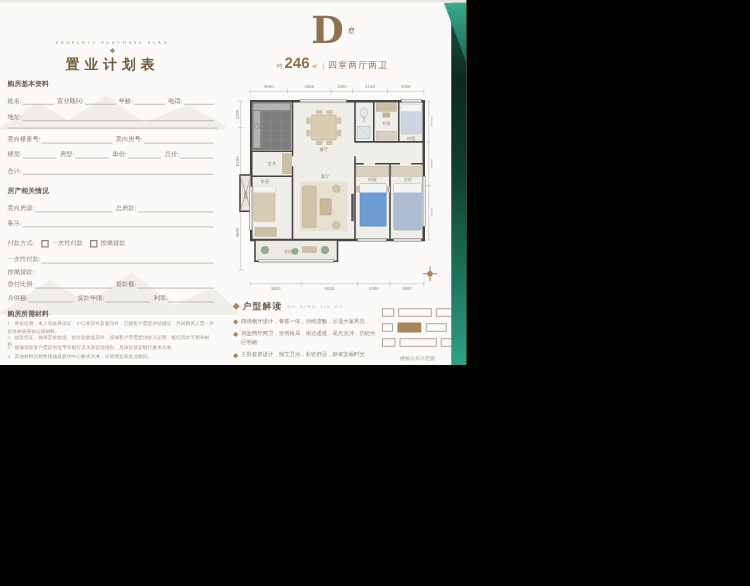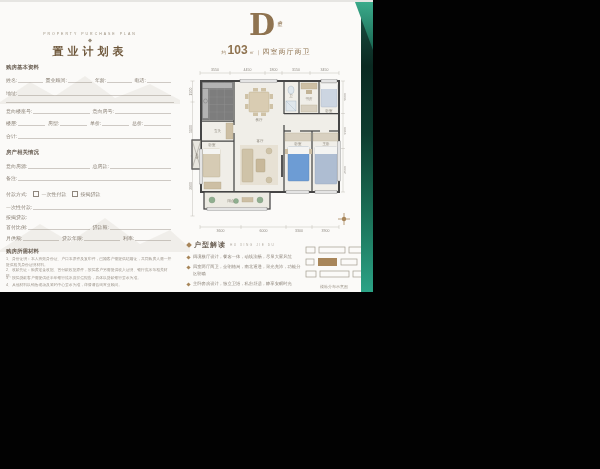--- a/index.html
+++ b/index.html
@@ -9,21 +9,21 @@
         border-top:2px solid #e6e5e2;box-sizing:border-box;overflow:hidden;}
   
   .band{position:absolute;left:361px;top:0;width:12px;height:292px;
         background:linear-gradient(180deg,#1d5546 0%,#0a2921 22%,#0e3c2f 45%,#1a6e55 72%,#2ca487 100%);}
   .wedge{position:absolute;left:355px;top:0;width:18px;height:48px;
          background:linear-gradient(185deg,#3bac8c 0%,#1b6b55 90%);
          clip-path:polygon(0 0,100% 0,100% 100%);}
   
   .mountains{position:absolute;opacity:.14;}
   
-  .form{position:absolute;left:6px;top:0;width:168px;height:292px;color:#857b6f;}
+  .form{position:absolute;left:6px;top:0;width:168px;height:292px;color:#857b6f;font-family:Liberation Serif, serif;}
   .brand{position:absolute;top:30px;left:0;width:100%;text-align:center;font-size:3.5px;
          letter-spacing:2px;color:#9a8e7c;}
   .ornament{position:absolute;top:37px;left:50%;width:3px;height:3px;background:#9a8e7c;
             transform:translateX(-50%) rotate(45deg);}
   .form-title{position:absolute;top:42px;left:0;width:100%;text-align:center;font-size:11px;
               font-weight:bold;letter-spacing:4px;color:#6f583c;}
   .sec{position:absolute;left:0;font-size:5.5px;font-weight:bold;color:#6d6257;}
   .row{position:absolute;left:0;width:100%;display:flex;align-items:flex-end;font-size:5px;}
   .lab{white-space:nowrap;}
   .ln{flex:1;border-bottom:1px solid rgba(150,143,133,.45);height:5px;margin:0 3px 0 1px;}
@@ -162,21 +162,21 @@
       <div class="tiny" style="top:281px">4、其他材料以销售现场及签约中心要求为准，详情请咨询置业顾问。</div>
     </div>
 
     <div class="hero">
       <div class="hero-line1">
         <span class="d-letter">D</span>
         <span class="d-suffix">户型</span>
       </div>
       <div class="hero-line2">
         <span style="font-size:4.5px">约</span>
-        <span class="hero-area">103</span>
+        <span class="hero-area">246</span>
         <span style="font-size:5px">㎡</span>
         <span style="font-size:5px">｜</span>
         <span style="font-size:7px;letter-spacing:1px">四室两厅两卫</span>
       </div>
     </div>
 
     <svg class="plan-svg" width="160" height="176" viewBox="0 0 320 352">
 
       <g stroke="#b5b0a8" stroke-width="0.8">
         <line x1="28" y1="14" x2="306" y2="14"></line>

